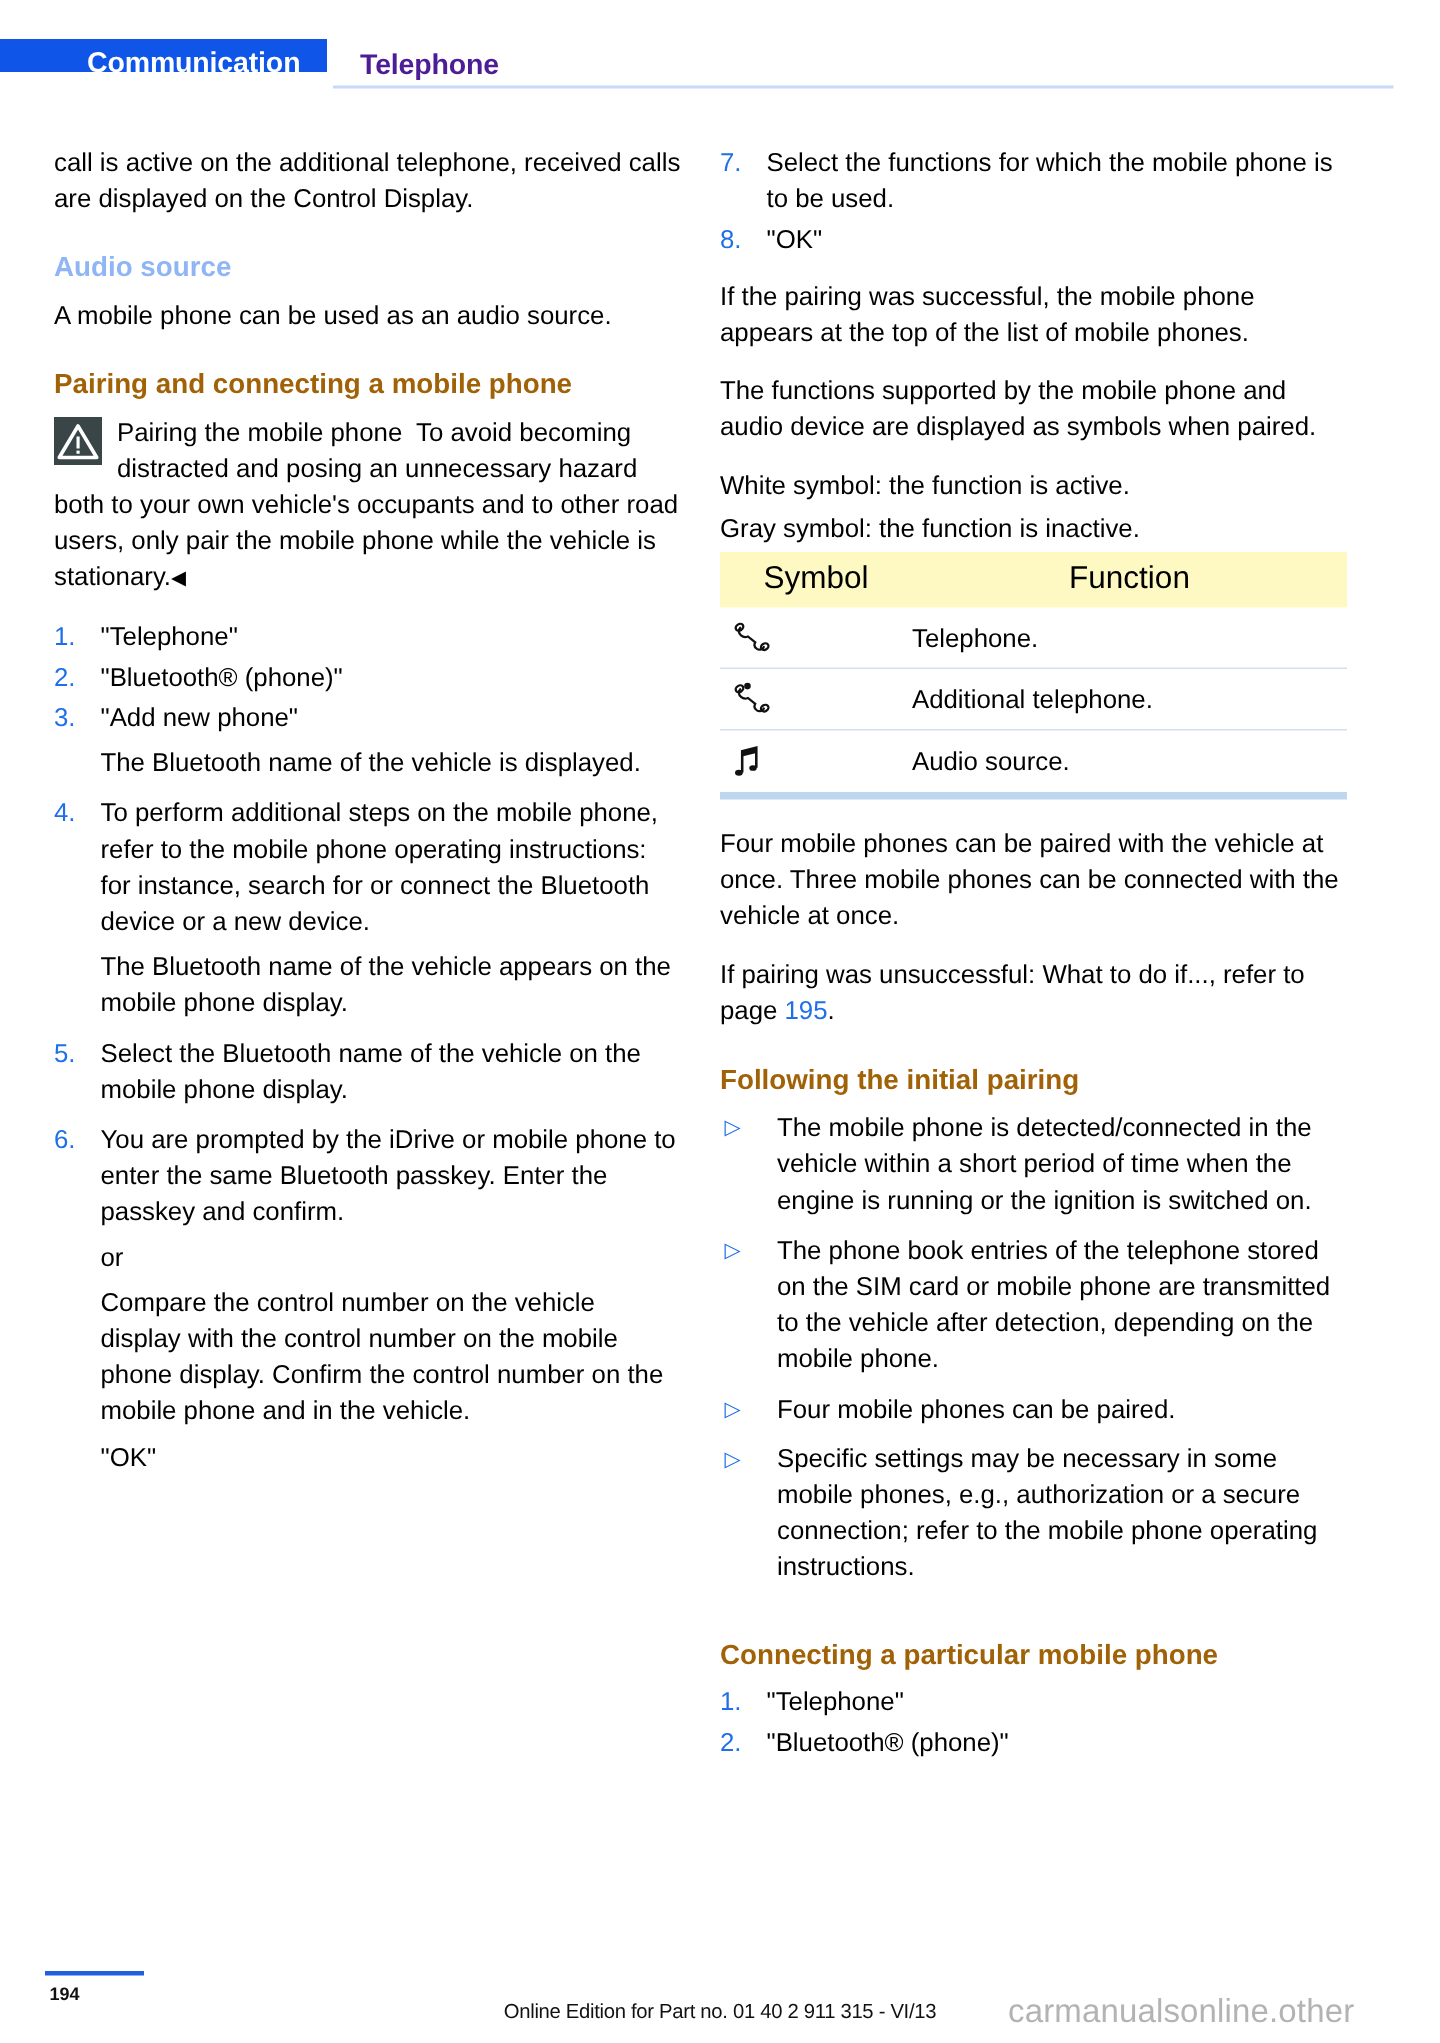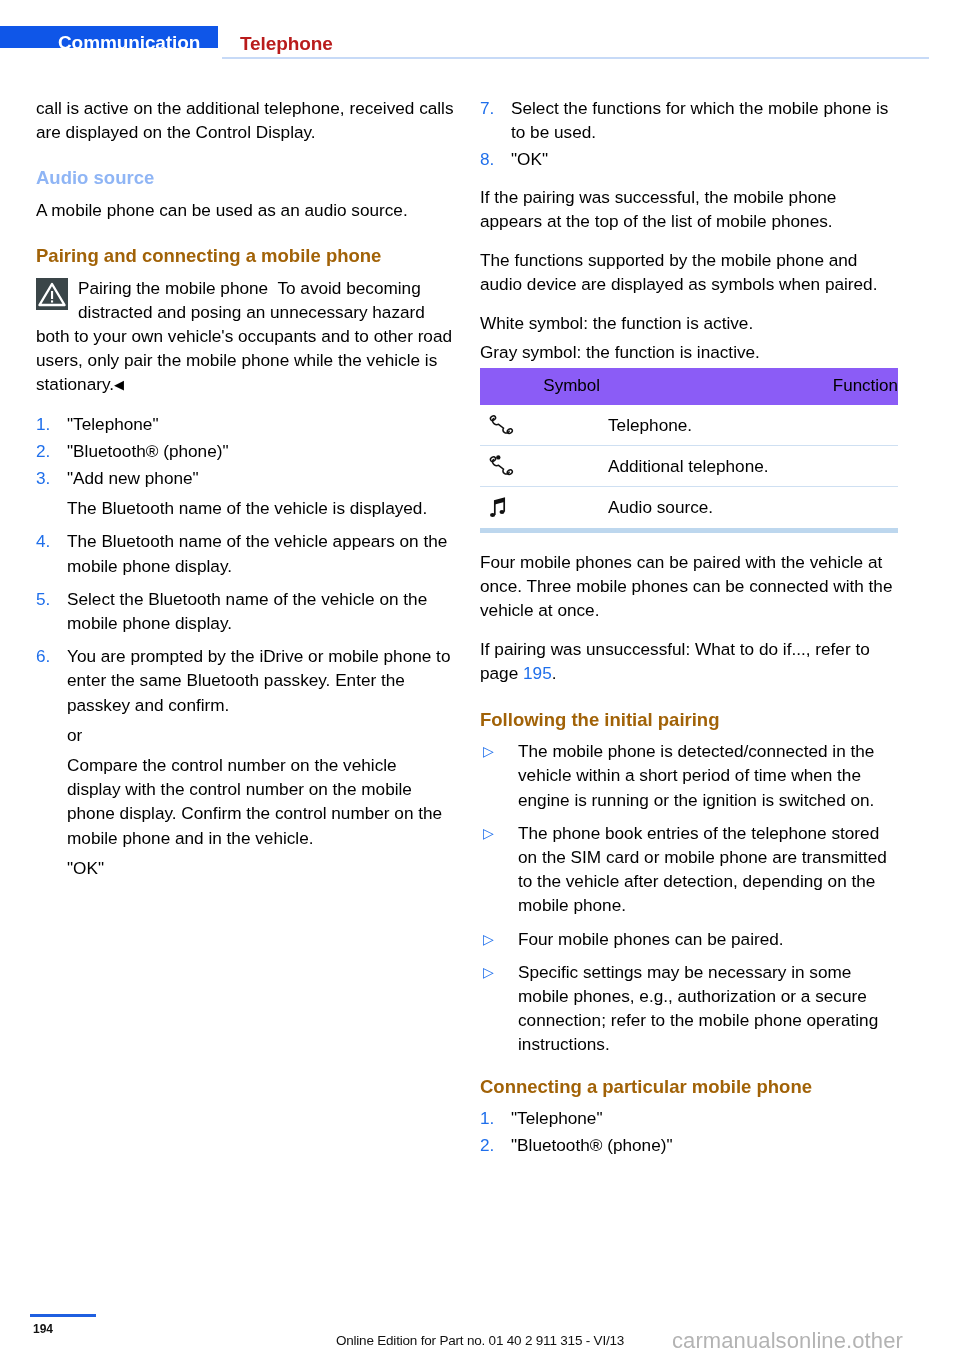--- a/index.html
+++ b/index.html
@@ -37,21 +37,21 @@
     padding: 0 18px 0 58px;
     box-sizing: border-box;
     white-space: nowrap;
     letter-spacing: -0.1px;
   }
   .header-tab-inactive {
     position: absolute;
     left: 240px;
     top: 1px;
     height: 34px;
-    color: #b91c1c;
+    color: #4c1d95;
     font-weight: bold;
     font-size: 19px;
     line-height: 34px;
     white-space: nowrap;
     letter-spacing: -0.1px;
   }
   .header-rule {
     position: absolute;
     left: 222px;
     top: 57px;
@@ -152,25 +152,25 @@
   .link { color: #1f6feb; }
 
   
   table.symtable {
     border-collapse: collapse;
     width: 418px;
     margin: 4px 0 17px 0;
     font-size: 17.2px;
   }
   table.symtable th {
-    background: #8b5cf6;
-    text-align: right;
+    background: #fef9c3;
+    text-align: center;
     font-weight: normal;
     padding: 6px 0 7px 8px;
-    font-size: 17px;
+    font-size: 21px;
   }
   table.symtable th.c1 { width: 112px; }
   table.symtable td {
     padding: 8px 0 8px 8px;
     border-bottom: 1.5px solid #cfe0f2;
     vertical-align: middle;
   }
   table.symtable tr.last td {
     border-bottom: 5px solid #bdd7ee;
   }
@@ -256,20 +256,21 @@
       <span class="num">2.</span>
       <span class="txt">"Bluetooth® (phone)"</span>
     </li>
     <li class="step">
       <span class="num">3.</span>
       <span class="txt">"Add new phone"</span>
       <span class="sub">The Bluetooth name of the vehicle is displayed.</span>
     </li>
     <li class="step gap">
       <span class="num">4.</span>
+      <span class="txt">To perform additional steps on the mobile phone, refer to the mobile phone operating instructions: for instance, search for or connect the Bluetooth device or a new device.</span>
       <span class="sub">The Bluetooth name of the vehicle appears on the mobile phone display.</span>
     </li>
     <li class="step gap">
       <span class="num">5.</span>
       <span class="txt">Select the Bluetooth name of the vehicle on the mobile phone display.</span>
     </li>
     <li class="step gap">
       <span class="num">6.</span>
       <span class="txt">You are prompted by the iDrive or mobile phone to enter the same Bluetooth passkey. Enter the passkey and confirm.</span>
       <span class="sub">or</span>
@@ -358,21 +359,21 @@
     <li class="bullet">
       <span class="marker">▷</span>
       <span>Four mobile phones can be paired.</span>
     </li>
     <li class="bullet">
       <span class="marker">▷</span>
       <span>Specific settings may be necessary in some mobile phones, e.g., authorization or a secure connection; refer to the mobile phone operating instructions.</span>
     </li>
   </ul>
 
-  <h2 class="heading" style="margin-top:18px;">Connecting a particular mobile phone</h2>
+  <h2 class="heading" style="margin-top:34px;">Connecting a particular mobile phone</h2>
 
   <ol class="steps">
     <li class="step">
       <span class="num">1.</span>
       <span class="txt">"Telephone"</span>
     </li>
     <li class="step">
       <span class="num">2.</span>
       <span class="txt">"Bluetooth® (phone)"</span>
     </li>

